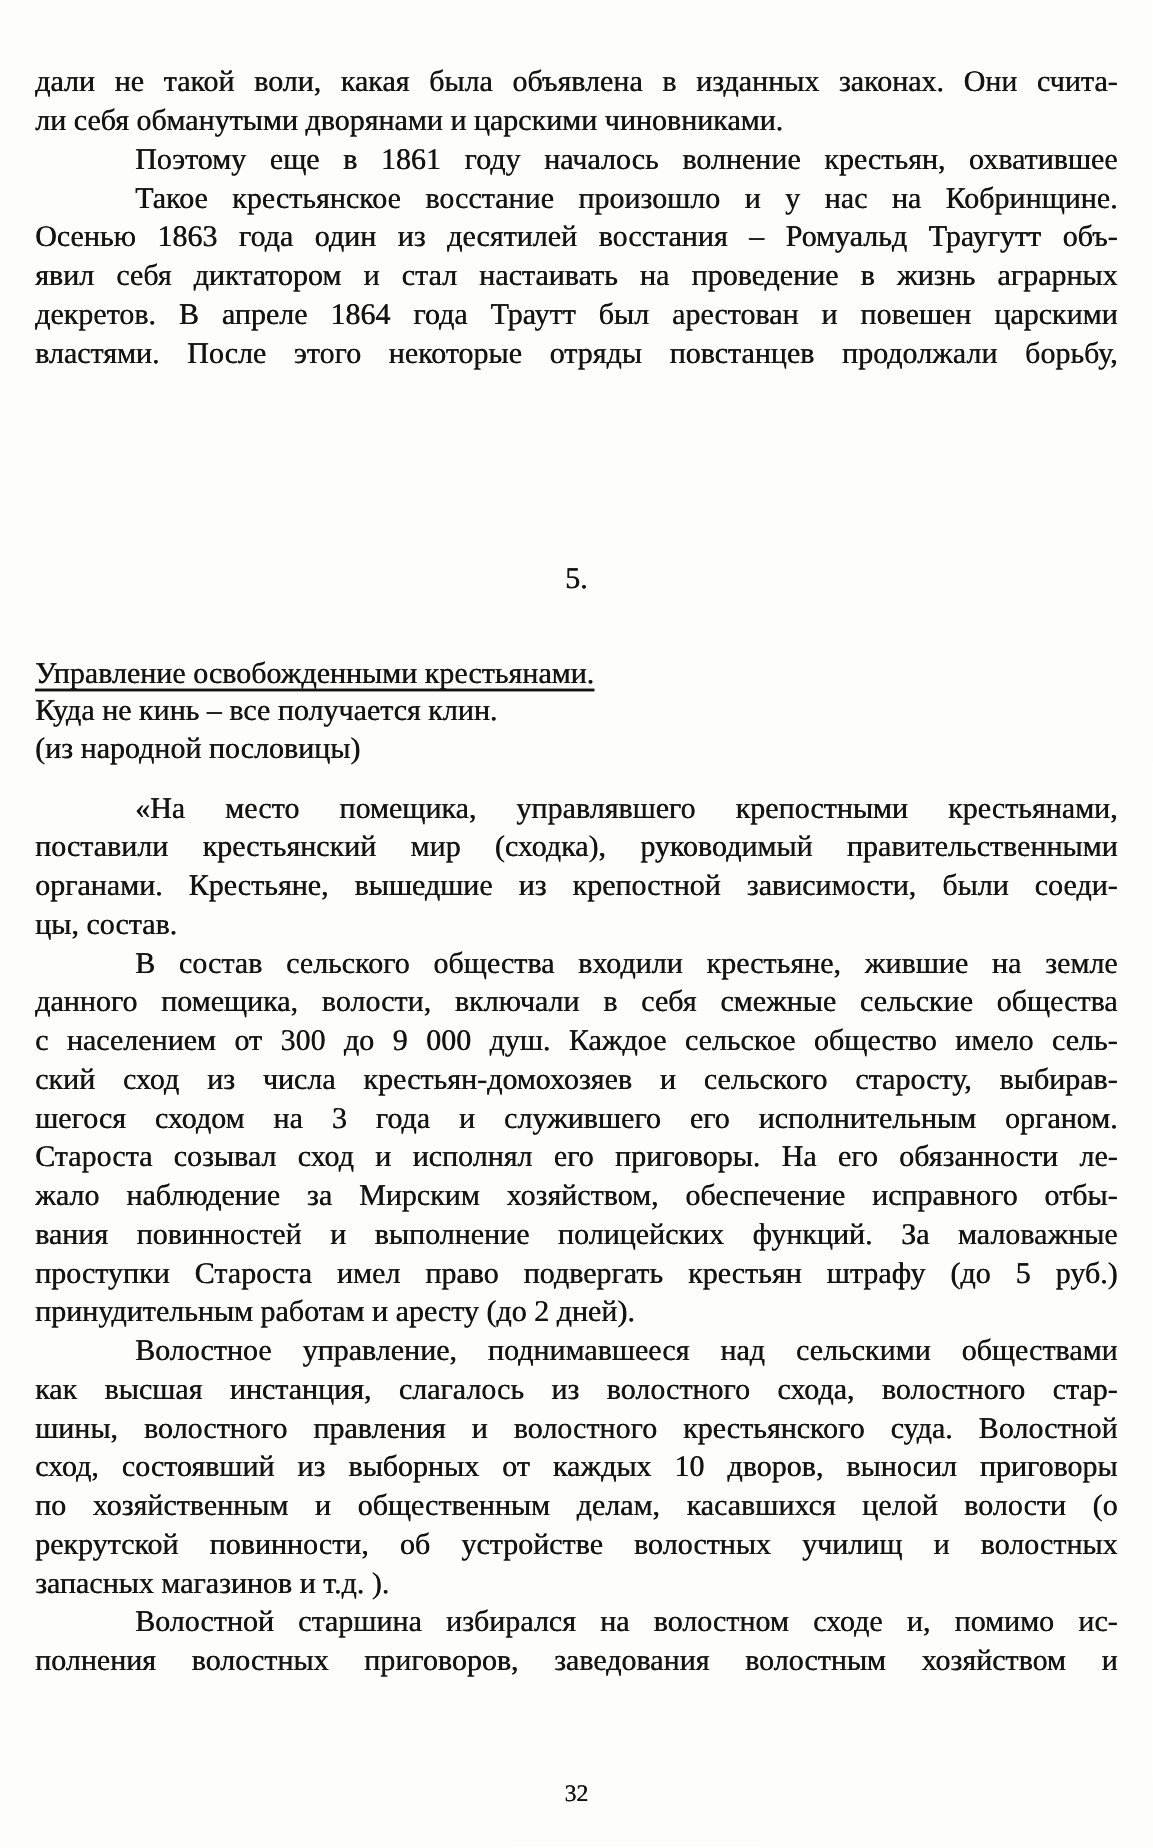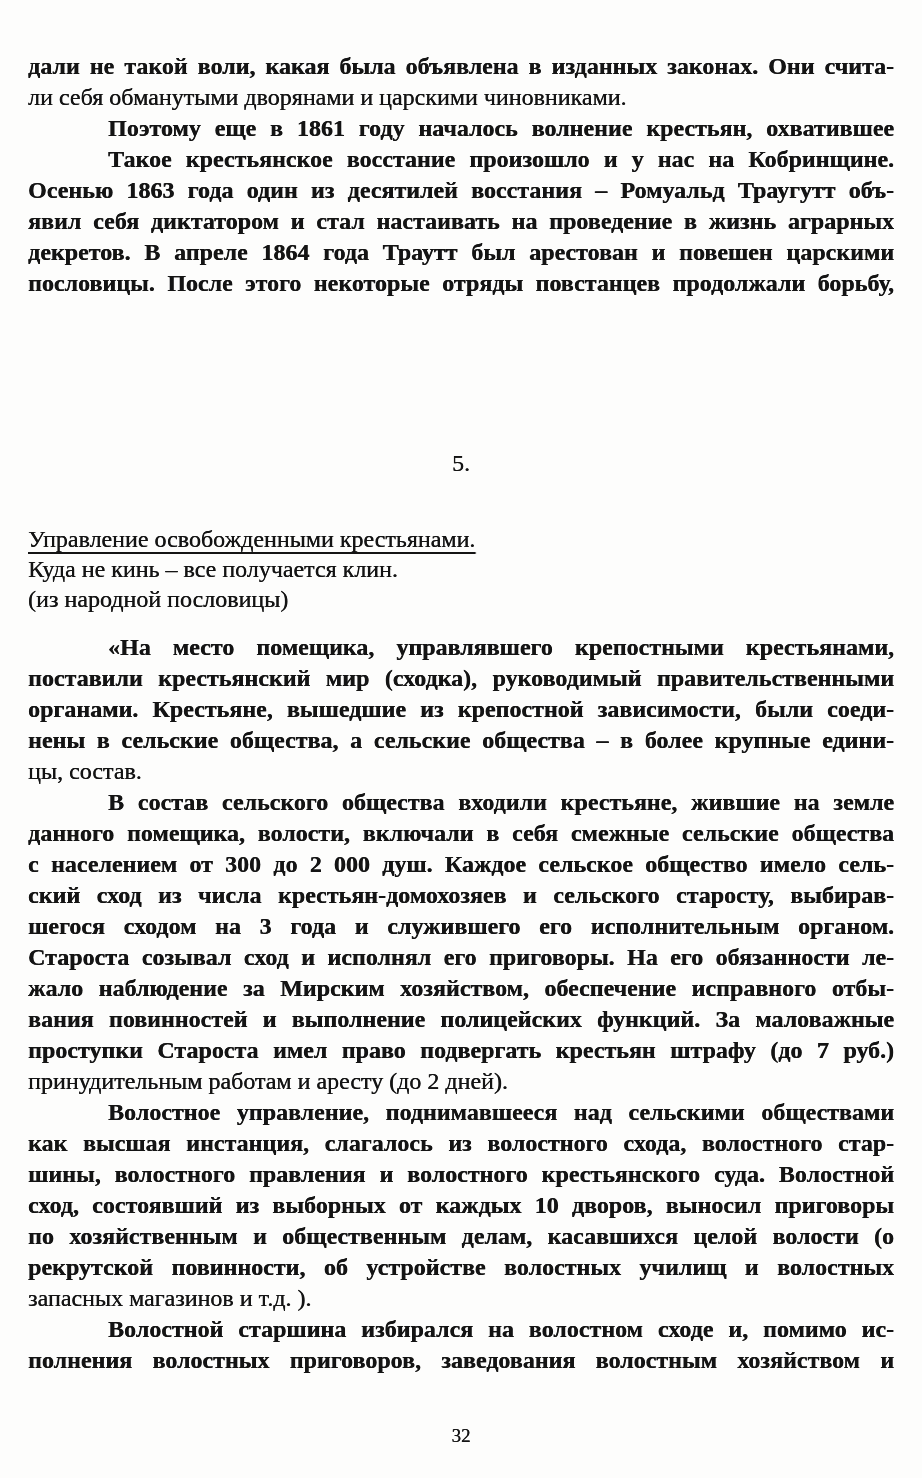--- a/index.html
+++ b/index.html
@@ -26,21 +26,20 @@
   .para { margin: 0; }
   .line {
     height: 31px;
     line-height: 31px;
     overflow: hidden;
     text-align: left;
   }
   .line.just {
     text-align: justify;
     text-align-last: justify;
-    font-weight: bold;
   }
   .line.indent {
     text-indent: 80px;
   }
   #intro { top: 51px; }
   #section-number {
     top: 448px;
     text-align: center;
     height: 31px;
     line-height: 31px;
@@ -75,50 +74,49 @@
         <div class="line">ли себя обманутыми дворянами и царскими чиновниками.</div>
       </div>
       <div class="para">
         <div class="line just indent">Поэтому еще в 1861 году началось волнение крестьян, охватившее</div>
       </div>
       <div class="para">
         <div class="line just indent">Такое крестьянское восстание произошло и у нас на Кобринщине.</div>
         <div class="line just">Осенью 1863 года один из десятилей восстания – Ромуальд Траугутт объ-</div>
         <div class="line just">явил себя диктатором и стал настаивать на проведение в жизнь аграрных</div>
         <div class="line just">декретов. В апреле 1864 года Траутт был арестован и повешен царскими</div>
-        <div class="line just">пословицы. После этого некоторые отряды повстанцев продолжали борьбу,</div>
+        <div class="line just">властями. После этого некоторые отряды повстанцев продолжали борьбу,</div>
       </div>
     </div>
 
   <div id="section-number" class="col">5.</div>
 
   <div id="heading" class="col">
     <div class="heading-line title-underline">Управление освобожденными крестьянами.</div>
     <div class="heading-line">Куда не кинь – все получается клин.</div>
     <div class="heading-line">(из народной пословицы)</div>
   </div>
 
   <div id="body" class="col">
       <div class="para">
         <div class="line just indent">«На место помещика, управлявшего крепостными крестьянами,</div>
         <div class="line just">поставили крестьянский мир (сходка), руководимый правительственными</div>
         <div class="line just">органами. Крестьяне, вышедшие из крепостной зависимости, были соеди-</div>
-        <div class="line just">нены в сельские общества, а сельские общества – в более крупные едини-</div>
         <div class="line">цы, состав.</div>
       </div>
       <div class="para">
         <div class="line just indent">В состав сельского общества входили крестьяне, жившие на земле</div>
         <div class="line just">данного помещика, волости, включали в себя смежные сельские общества</div>
-        <div class="line just">с населением от 300 до 2 000 душ. Каждое сельское общество имело сель-</div>
+        <div class="line just">с населением от 300 до 9 000 душ. Каждое сельское общество имело сель-</div>
         <div class="line just">ский сход из числа крестьян-домохозяев и сельского старосту, выбирав-</div>
         <div class="line just">шегося сходом на 3 года и служившего его исполнительным органом.</div>
         <div class="line just">Староста созывал сход и исполнял его приговоры. На его обязанности ле-</div>
         <div class="line just">жало наблюдение за Мирским хозяйством, обеспечение исправного отбы-</div>
         <div class="line just">вания повинностей и выполнение полицейских функций. За маловажные</div>
-        <div class="line just">проступки Староста имел право подвергать крестьян штрафу (до 7 руб.)</div>
+        <div class="line just">проступки Староста имел право подвергать крестьян штрафу (до 5 руб.)</div>
         <div class="line">принудительным работам и аресту (до 2 дней).</div>
       </div>
       <div class="para">
         <div class="line just indent">Волостное управление, поднимавшееся над сельскими обществами</div>
         <div class="line just">как высшая инстанция, слагалось из волостного схода, волостного стар-</div>
         <div class="line just">шины, волостного правления и волостного крестьянского суда. Волостной</div>
         <div class="line just">сход, состоявший из выборных от каждых 10 дворов, выносил приговоры</div>
         <div class="line just">по хозяйственным и общественным делам, касавшихся целой волости (о</div>
         <div class="line just">рекрутской повинности, об устройстве волостных училищ и волостных</div>
         <div class="line">запасных магазинов и т.д. ).</div>

